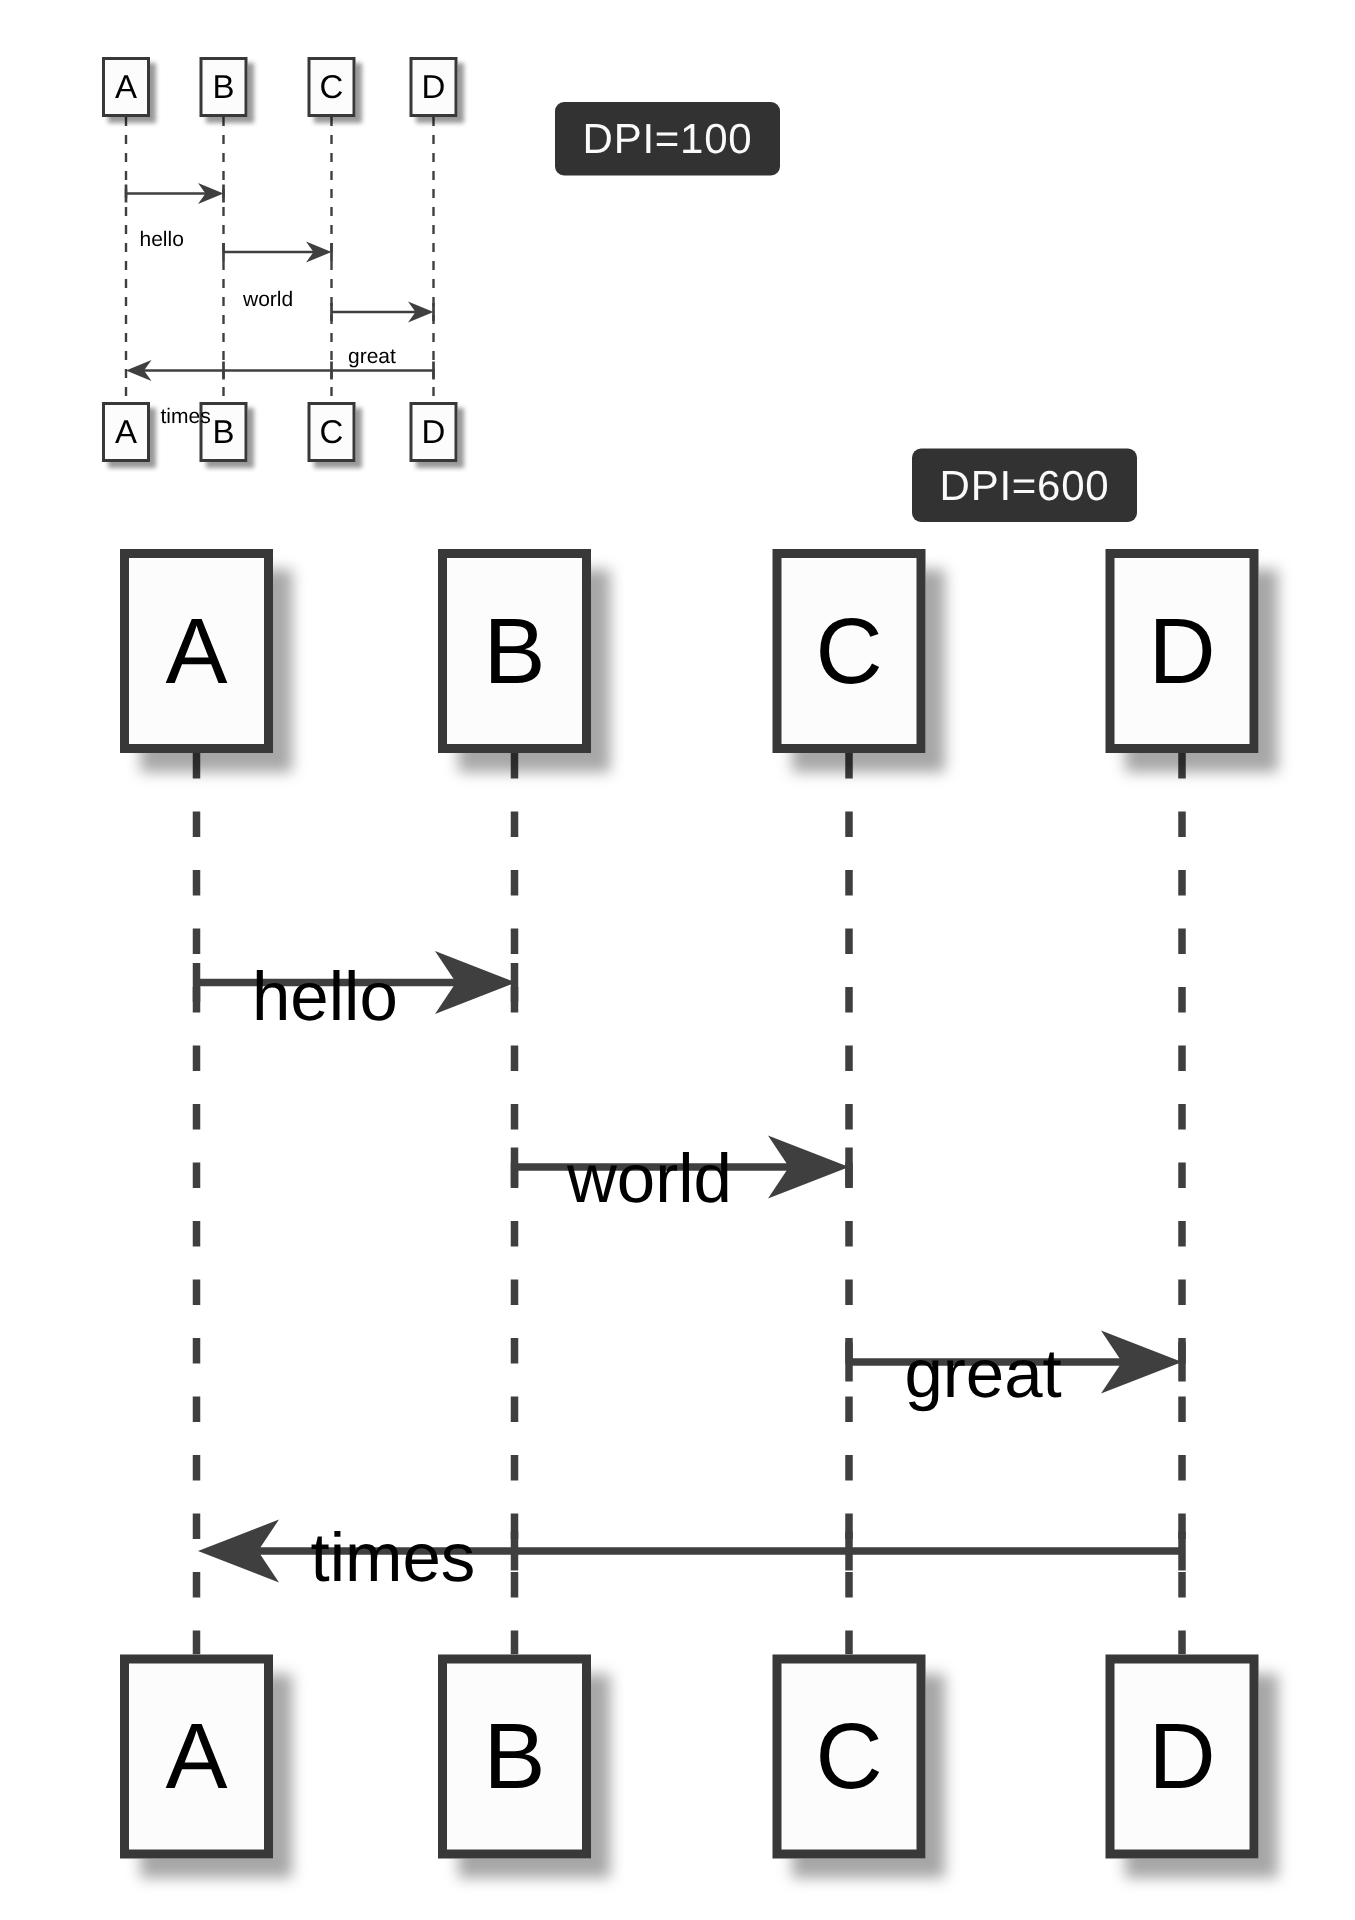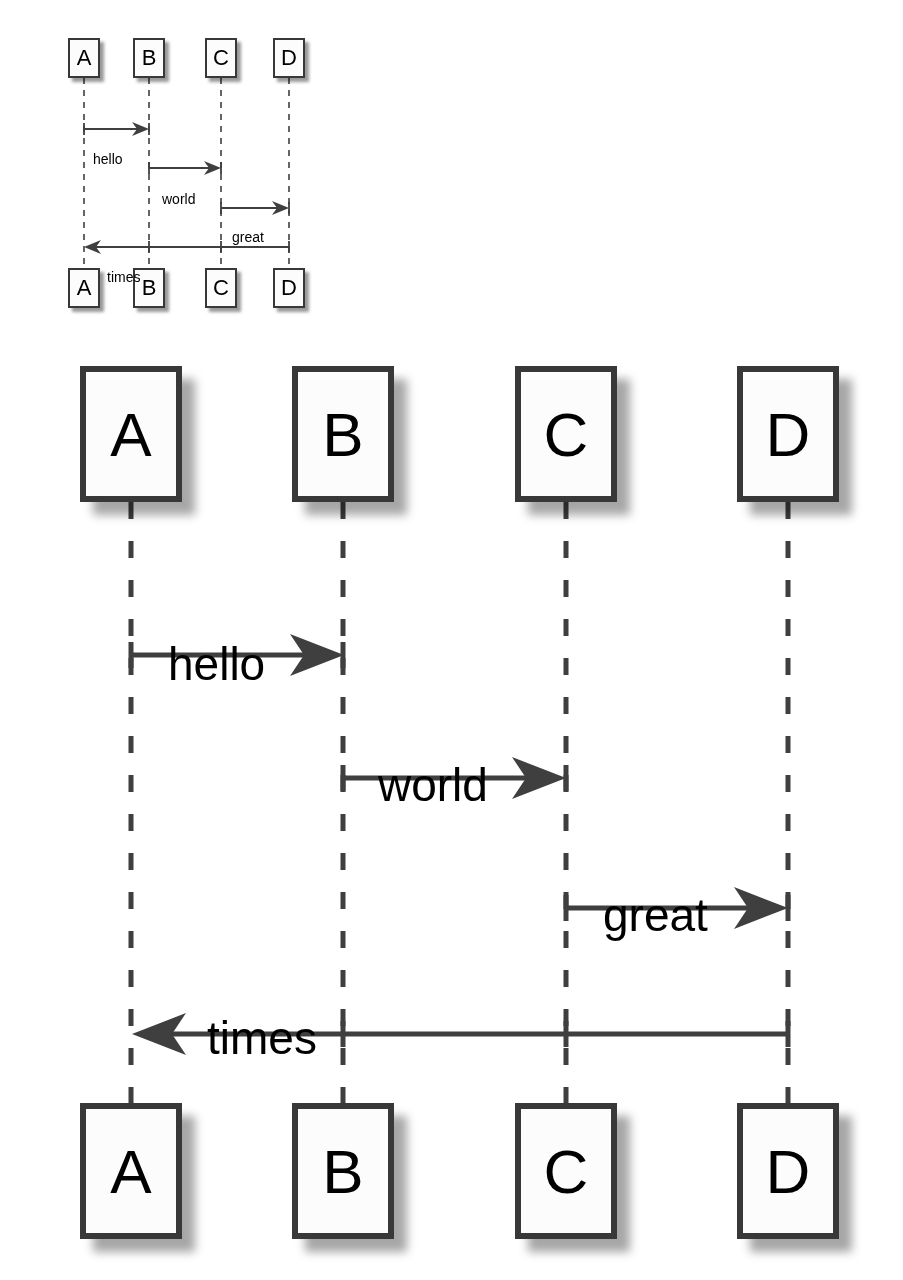--- a/index.html
+++ b/index.html
@@ -124,20 +124,22 @@
     </div>
   <div class="pbox sm" style="left:273px;top:268px">
     <span>D</span>
     </div>
 
   <span class="msg sm" style="left:93px;top:110px">hello</span>
   <span class="msg sm" style="left:162px;top:150px">world</span>
   <span class="msg sm" style="left:232px;top:188px">great</span>
   <span class="msg sm" style="left:107px;top:228px">times</span>
 
+  <div class="badge" style="left:370px;top:68px">DPI=100</div>
+  <div class="badge" style="left:608px;top:299px">DPI=600</div>
 
   <div class="pbox lg" style="left:80px;top:366px">
     <span>A</span>
     </div>
   <div class="pbox lg" style="left:292px;top:366px">
     <span>B</span>
     </div>
   <div class="pbox lg" style="left:515px;top:366px">
     <span>C</span>
     </div>

